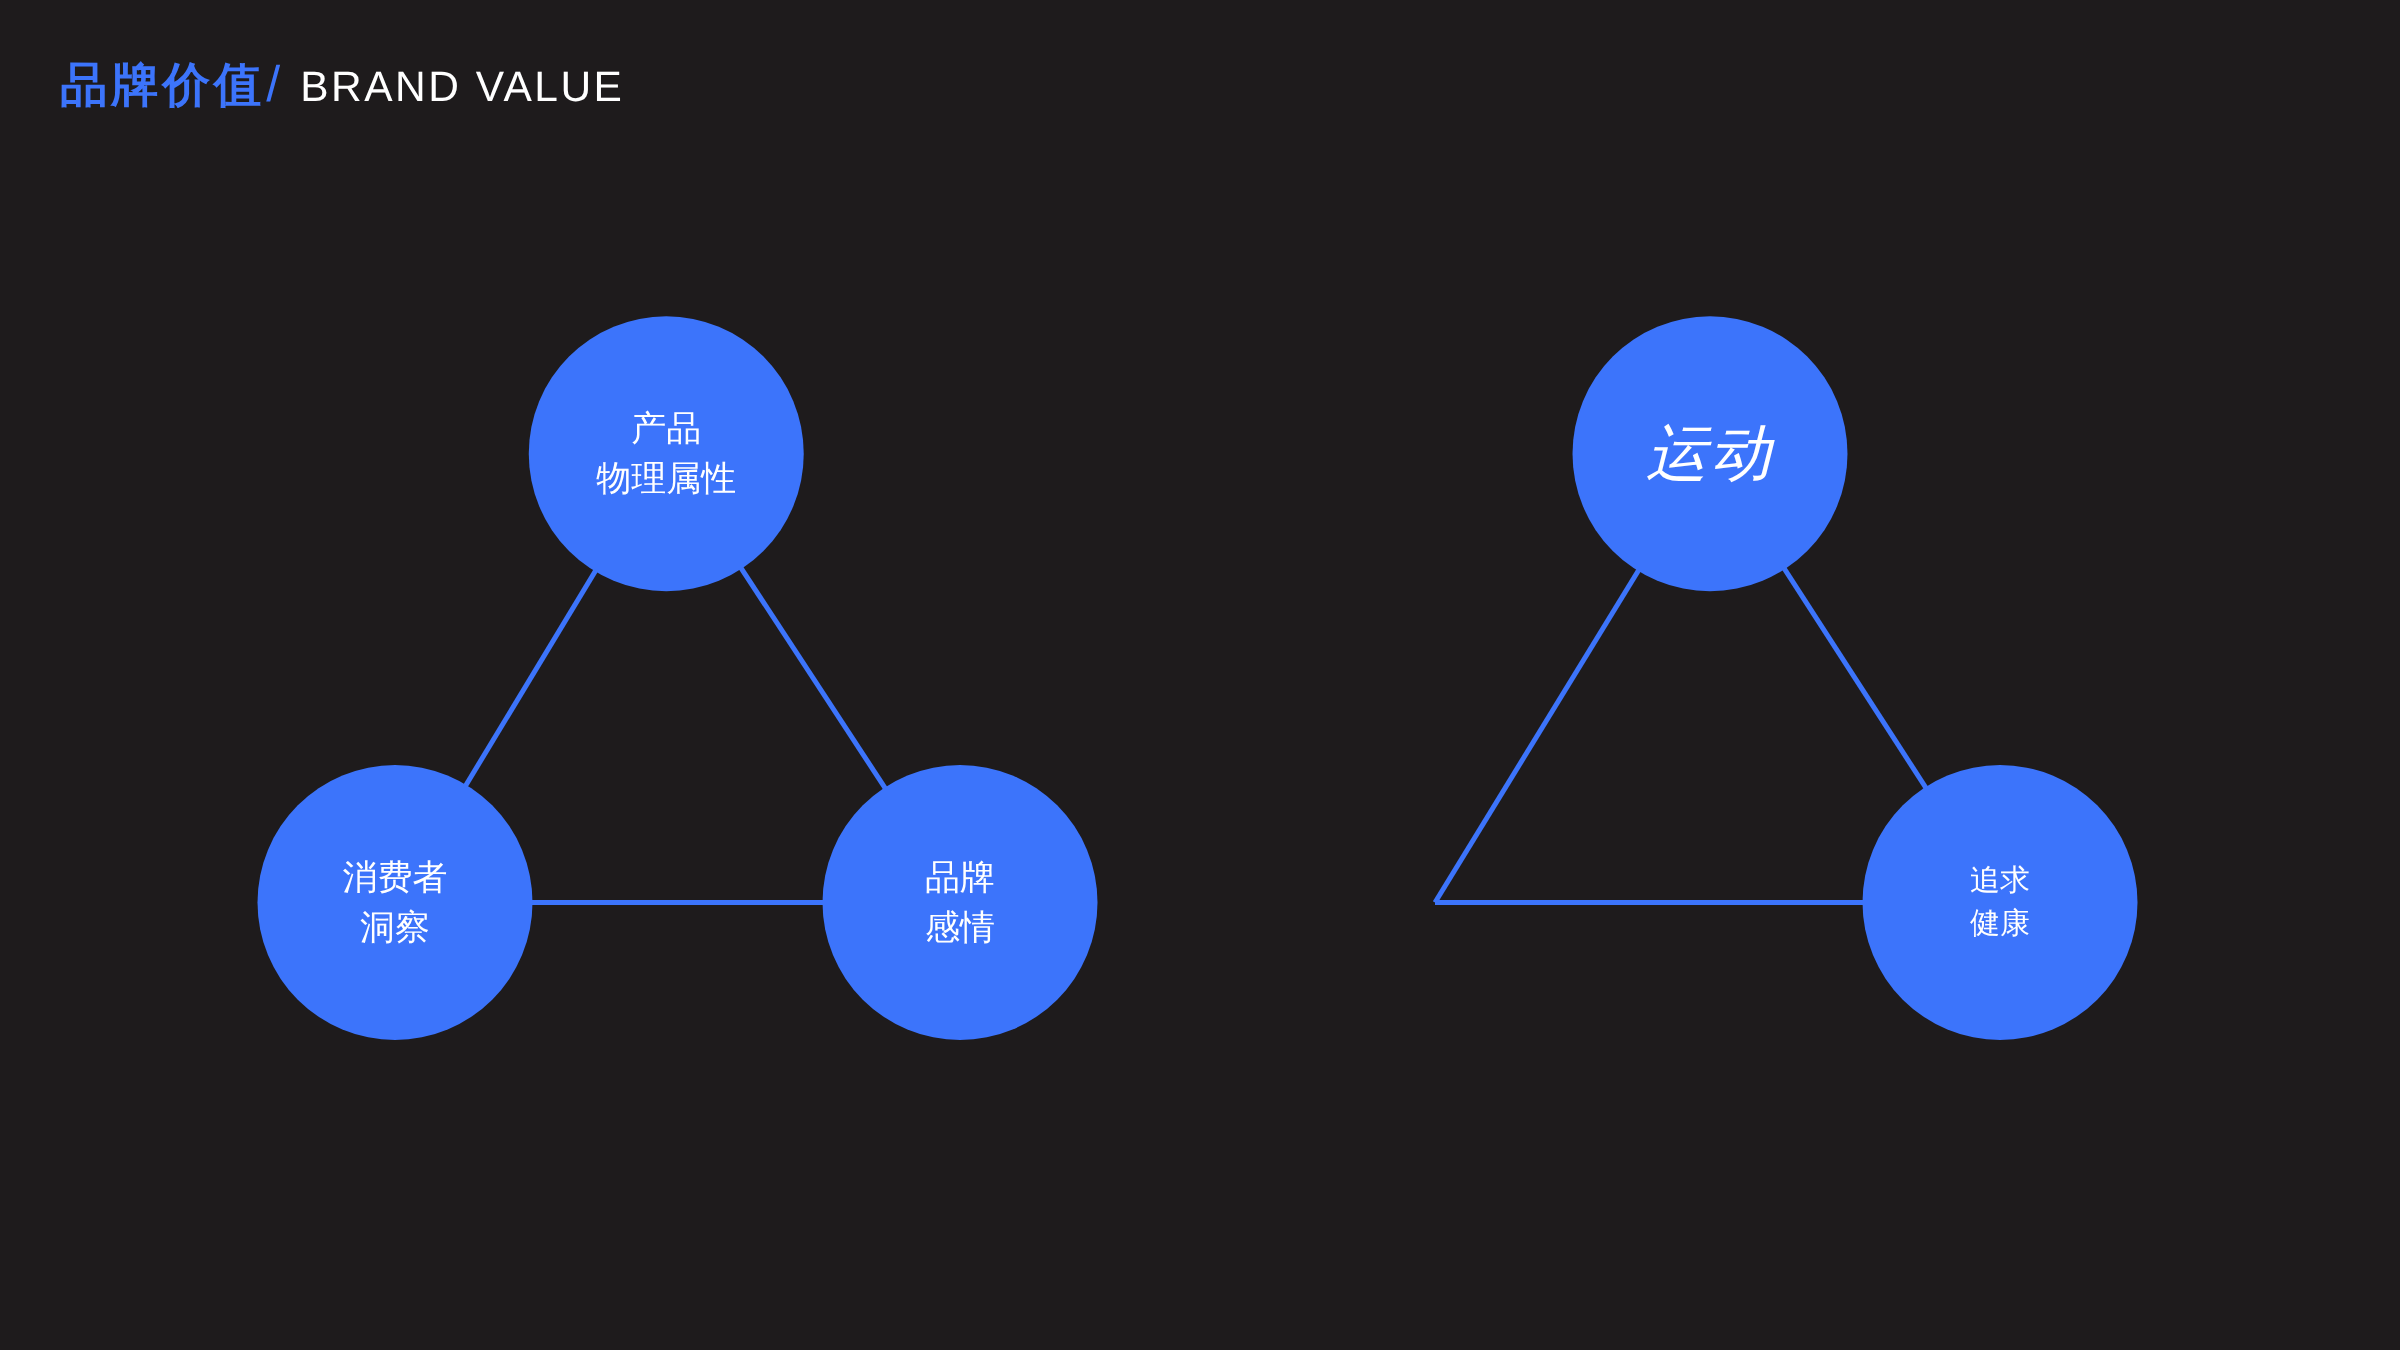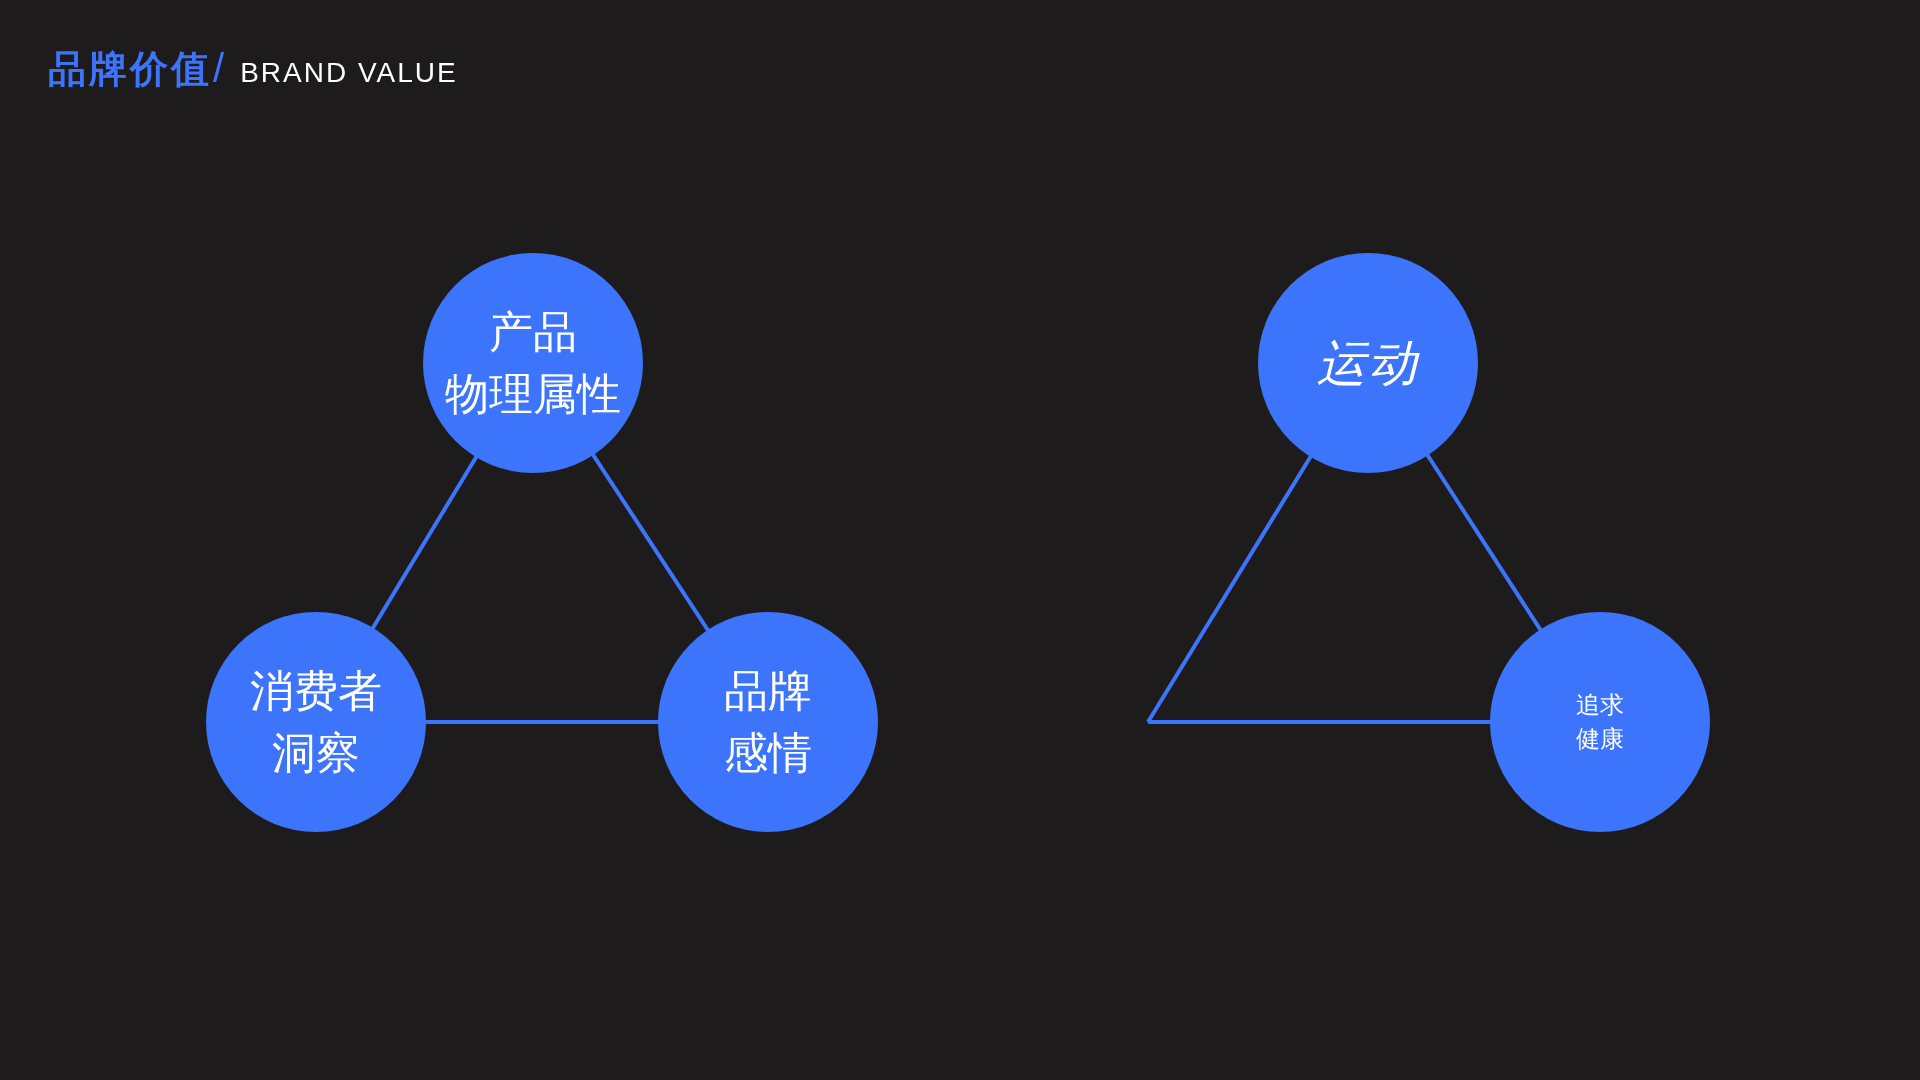--- a/index.html
+++ b/index.html
@@ -33,21 +33,21 @@
     letter-spacing: 3px;
   }
   .title-slash {
     color: #3C74FB;
     font-size: 40px;
     font-weight: 400;
     margin-left: 1px;
   }
   .title-en {
     color: #FFFFFF;
-    font-size: 28px;
+    font-size: 34px;
     font-weight: 400;
     letter-spacing: 2px;
     margin-left: 16px;
   }
   
   .lines-layer {
     position: absolute;
     left: 0;
     top: 0;
     width: 1920px;
@@ -67,21 +67,21 @@
     background: #3C74FB;
     color: #FFFFFF;
     display: flex;
     align-items: center;
     justify-content: center;
     text-align: center;
     white-space: pre-line;
     z-index: 2;
   }
   .node.small-text {
-    font-size: 44px;
+    font-size: 28px;
     line-height: 1.42;
   }
   .node.big-text {
     font-size: 49px;
     line-height: 1.2;
     letter-spacing: 2px;
     font-style: italic;
   }
   .node.two-line-big {
     font-size: 24px;

